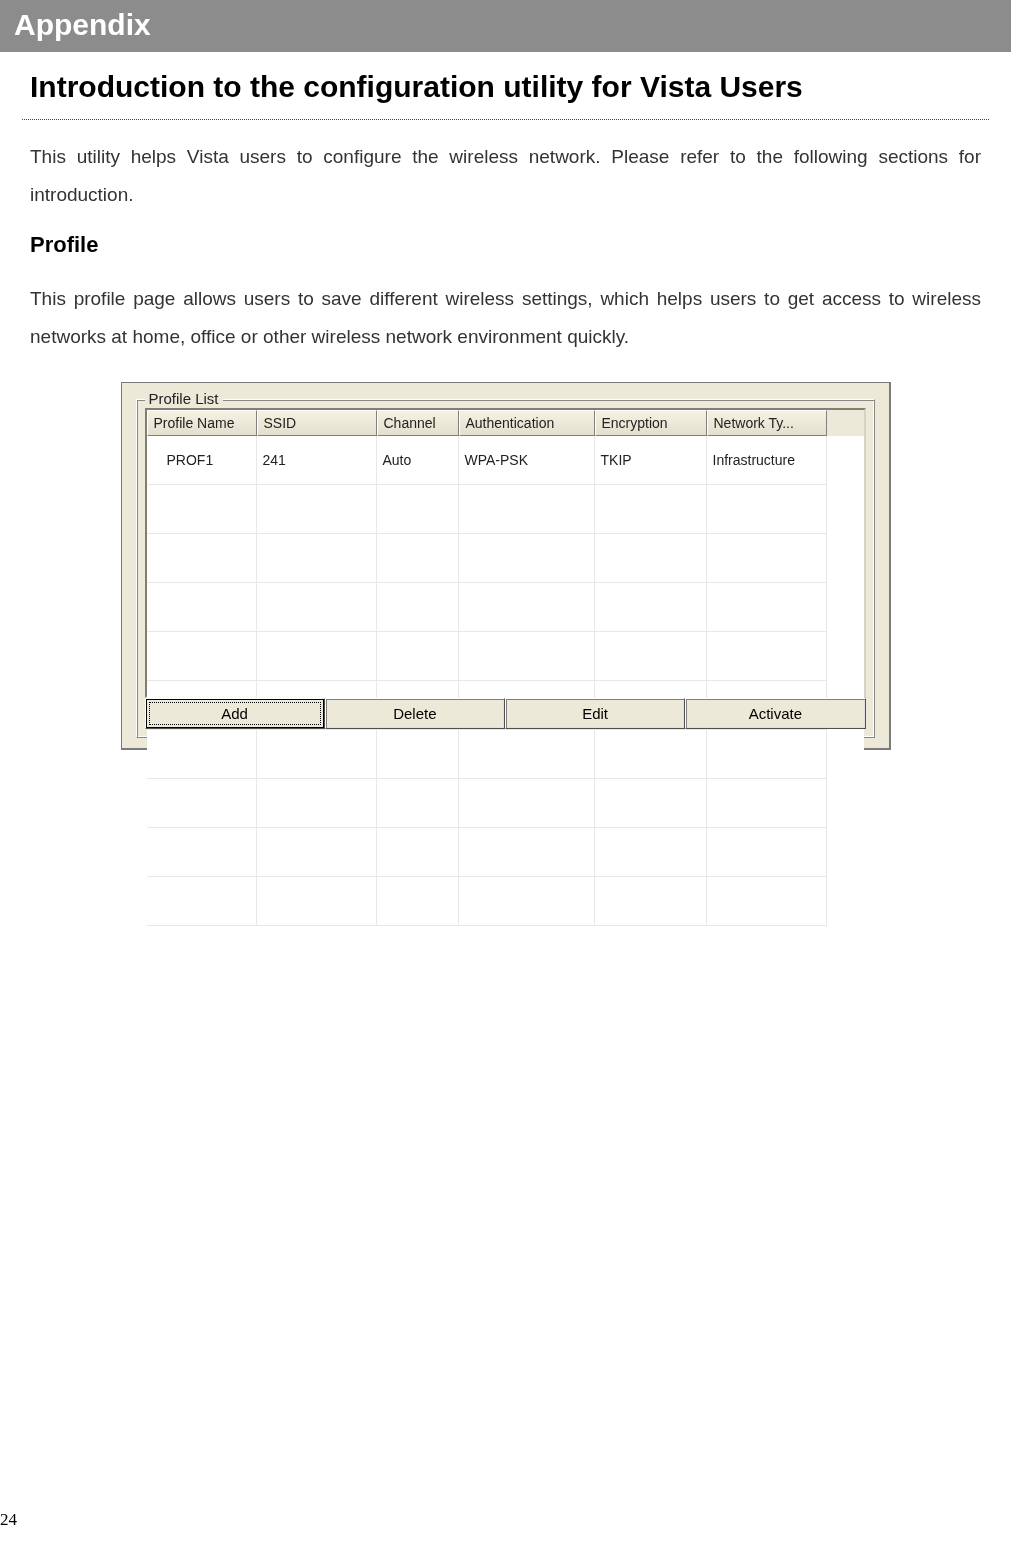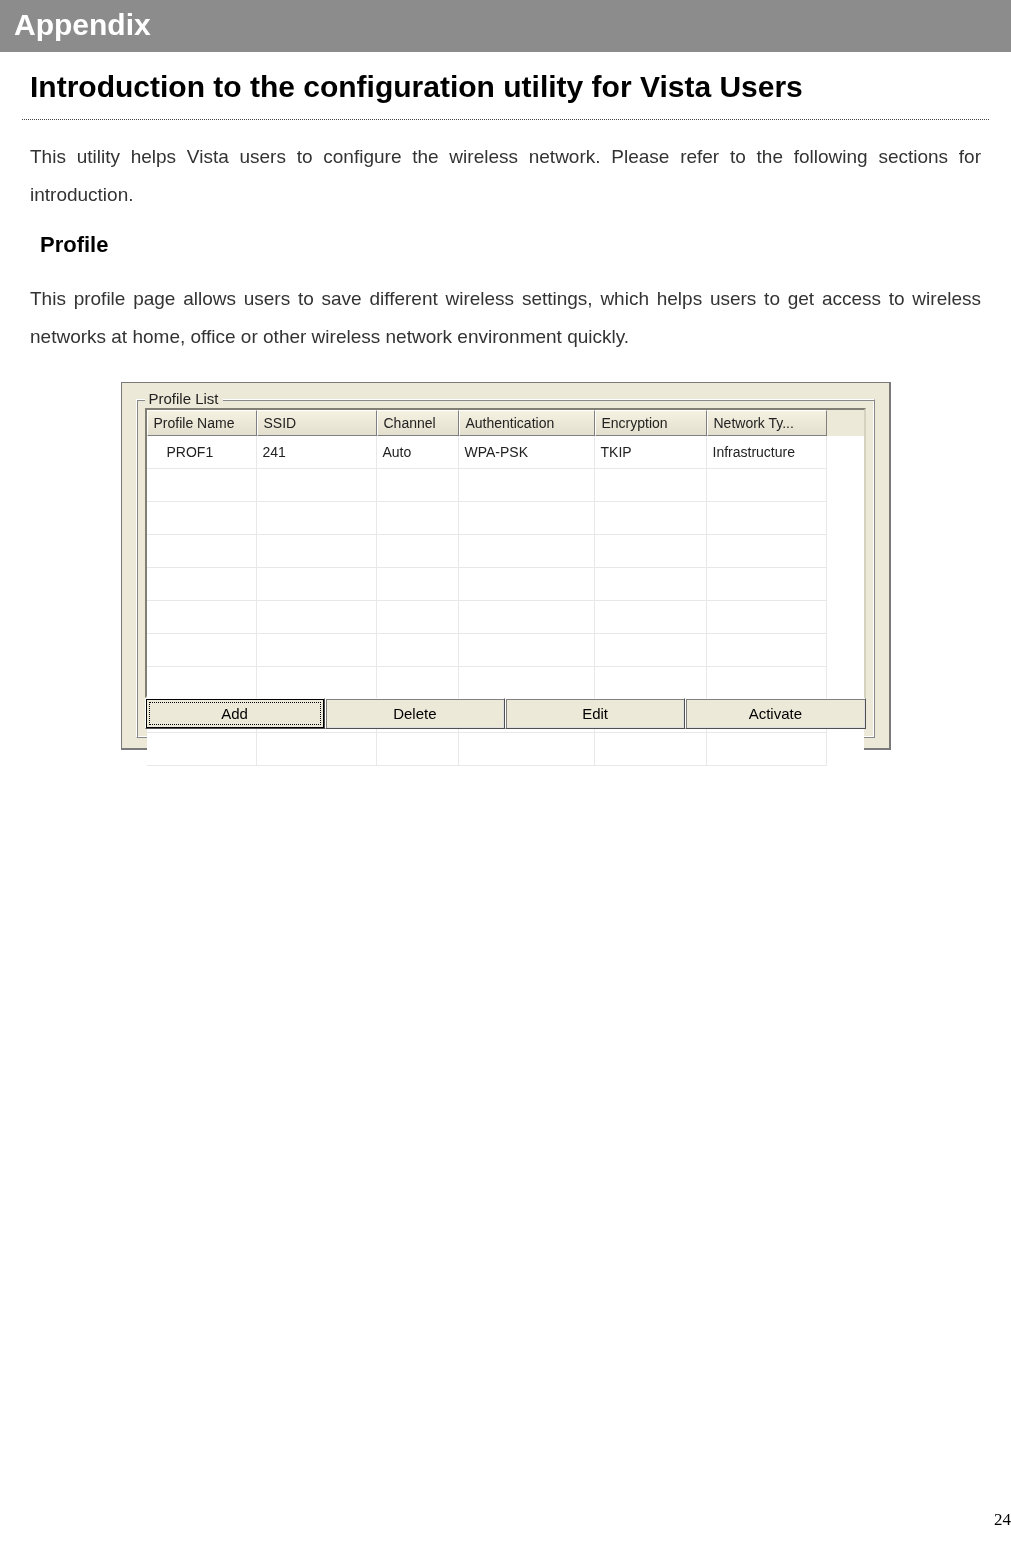--- a/index.html
+++ b/index.html
@@ -32,21 +32,21 @@
     .paragraph {
       font-size: 19px;
       color: #333;
       padding: 18px 30px 8px 30px;
       text-align: justify;
       line-height: 2.0;
     }
     .subheading {
       font-size: 22px;
       font-weight: bold;
-      padding: 10px 30px 4px 40px;
+      padding: 10px 30px 4px 30px;
     }
     .screenshot-wrap {
       display: flex;
       justify-content: center;
       padding: 18px 0 0 0;
     }
     .panel {
       width: 770px;
       background: #ece9d8;
       border: 1px solid #7a7a7a;
@@ -93,21 +93,21 @@
       border-color: #fff #808080 #808080 #fff;
       background: linear-gradient(#f5f2e1, #e3dfce);
       text-align: left;
       white-space: nowrap;
       overflow: hidden;
     }
     .grid-cell {
       flex: 0 0 auto;
       font-size: 14px;
       color: #222;
-      padding: 8px 6px;
+      padding: 16px 6px;
       border-bottom: 1px solid #e8e8e8;
       border-right: 1px solid #e8e8e8;
       white-space: nowrap;
       overflow: hidden;
       text-align: left;
     }
     .col0 { width: 110px; }
     .col1 { width: 120px; }
     .col2 { width: 82px; }
     .col3 { width: 136px; }
@@ -135,21 +135,21 @@
     .btn.focused {
       box-shadow: inset 0 0 0 1px #000;
       outline: 1px dotted #000;
       outline-offset: -5px;
     }
     .page-number {
       position: absolute;
       bottom: 30px;
       left: 0;
       right: 0;
-      text-align: right;
+      text-align: left;
       font-size: 17px;
       font-family: "Times New Roman", serif;
     }
   </style>
 </head>
 <body>
 
 <div class="appendix-banner">
   <span>Appendix</span>
 </div>

